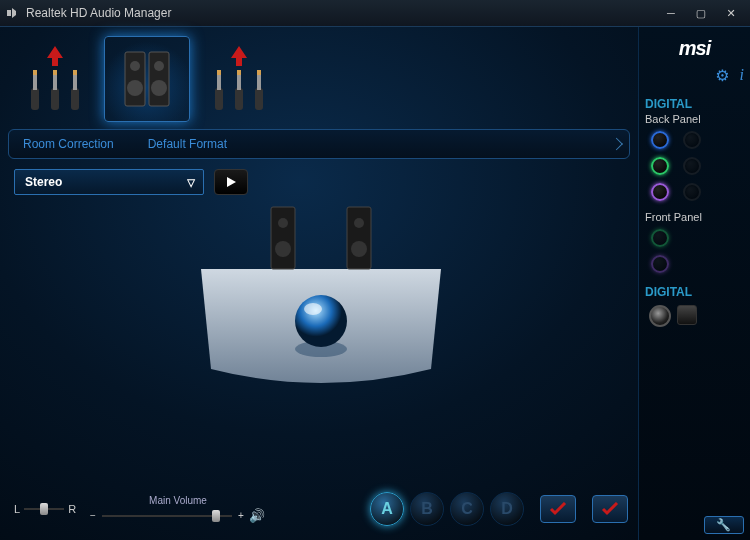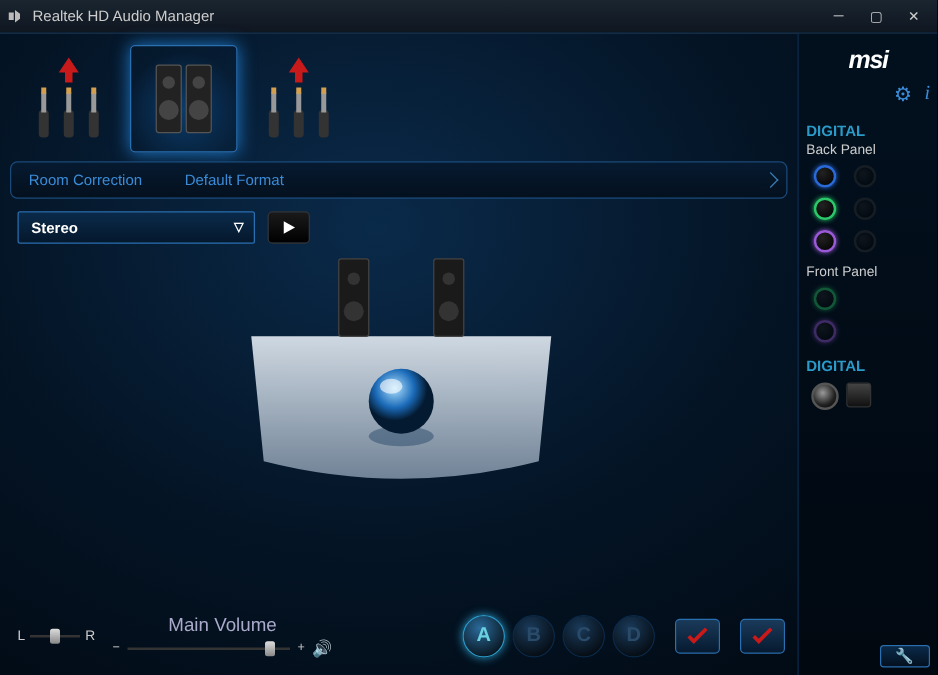--- a/index.html
+++ b/index.html
@@ -41,21 +41,21 @@
 .chk .box.checked::after { content:"✔"; position:absolute; top:-3px; left:-1px; font-size:12px; color:#f59a1a; }
 .chk.enabled { color:#fff; }
 .chk.disabled { color:#54708a; }
 
 .bottom { display:flex; align-items:center; height: 50px; gap: 10px; margin-top:auto; }
 .balance { display:flex; align-items:center; gap:4px; color:#ccc; font-size:11px; }
 .balance .track { width:40px; height:14px; position:relative; }
 .balance .rail { position:absolute; top:6px; left:0; right:0; height:2px; background:#333; }
 .balance .knob { position:absolute; top:1px; left:16px; width:8px; height:12px; background: linear-gradient(#ddd,#888); border-radius:2px; }
 .vol { display:flex; flex-direction:column; align-items:center; gap:2px; color:#ccc; font-size:10px; margin-left:4px; }
-.vol-label { font-size:15px; color:#aac; }
+.vol-label { font-size:10px; color:#aac; }
 .vol-row { display:flex; align-items:center; gap:6px; }
 .vol-track { width:130px; height:14px; position:relative; }
 .vol-track .rail { position:absolute; top:6px; left:0; right:0; height:2px; background:#333; }
 .vol-track .knob { position:absolute; top:1px; left:110px; width:8px; height:12px; background: linear-gradient(#ddd,#888); border-radius:2px; }
 
 .letter-btns { margin-left:auto; display:flex; gap:6px; }
 .lbtn { width:34px; height:34px; border-radius:50%; background: radial-gradient(circle at 40% 30%, #1a3a5a, #000); border:1px solid #0a2a4a; display:flex; align-items:center; justify-content:center; font-size:16px; font-weight:bold; color:#2a4a6a; }
 .lbtn.active { color:#6ad0e0; box-shadow:0 0 8px #2a9ac8; border-color:#2a9ac8; background: radial-gradient(circle at 40% 30%, #2a6a9a, #000); }
 
 .check-btn { width:36px; height:28px; background: linear-gradient(#1a3a5a,#061a30); border:1px solid #2a6fb0; border-radius:4px; display:flex; align-items:center; justify-content:center; margin-left:6px; }

